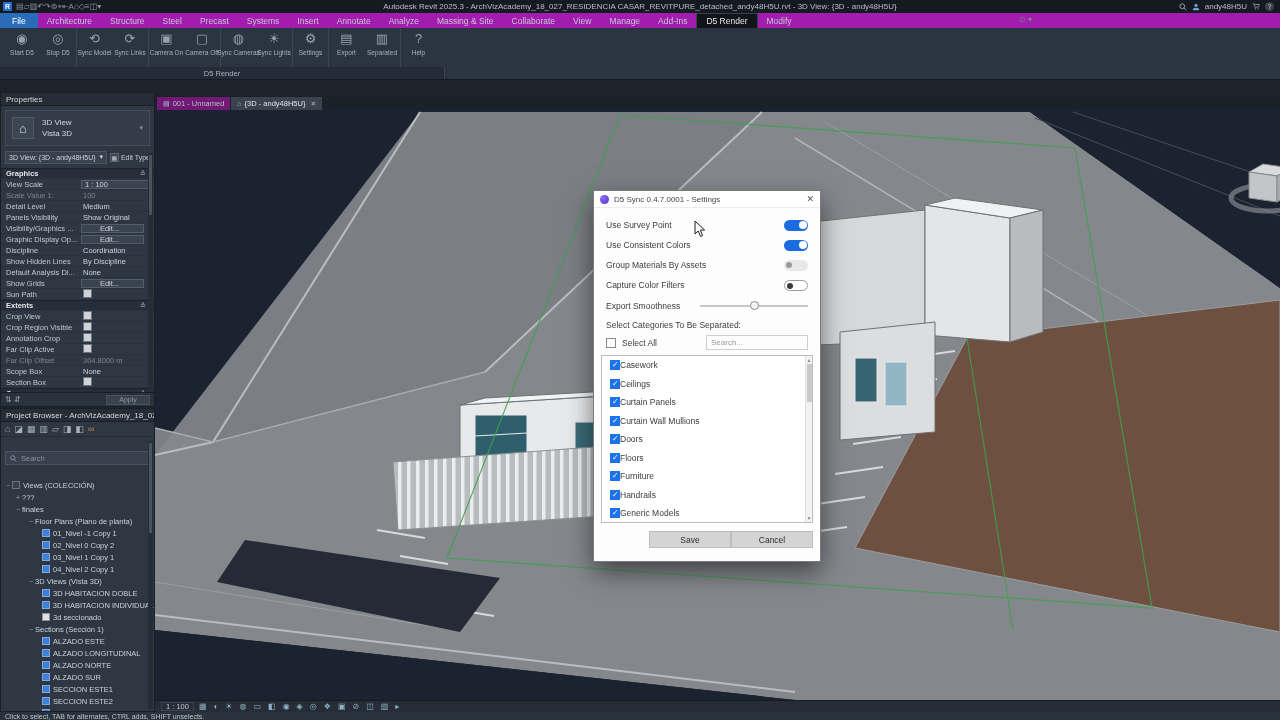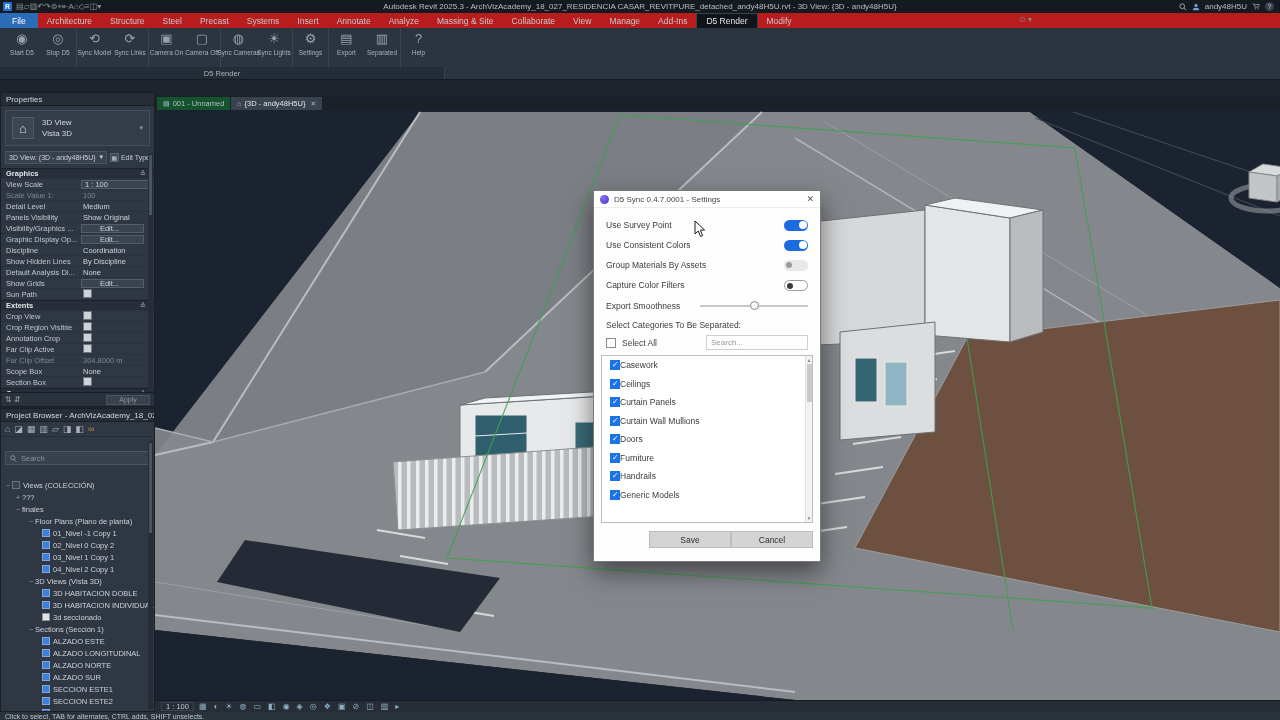--- a/index.html
+++ b/index.html
@@ -14,21 +14,21 @@
   .revit-logo { width:9px; height:9px; background:#1f6fd0; color:#fff; font-size:7px; font-weight:bold;
                 display:flex; align-items:center; justify-content:center; border-radius:1px; }
   .qat .g { color:#8d949e; font-size:8px; line-height:9px; }
   .tb-title { position:absolute; left:50%; transform:translateX(-50%); white-space:nowrap; color:#b8bec6; }
   .infocenter { position:absolute; right:6px; top:0; height:13px; display:flex; align-items:center; gap:5px; color:#9aa1aa; }
   .infocenter .u { color:#b8bec6; }
   .ic-circle { width:9px; height:9px; border-radius:50%; background:#3a424d; color:#cfd4da; font-size:7px;
                display:flex; align-items:center; justify-content:center; }
 
   
-  .ribbon-tabs { position:absolute; left:0; top:13px; width:1280px; height:15px; background:#b91c1c;
+  .ribbon-tabs { position:absolute; left:0; top:13px; width:1280px; height:15px; background:#a21caf;
                  display:flex; align-items:stretch; font-size:8.5px; color:#c3c9d1; }
   .rtab { padding:0 9px; display:flex; align-items:center; cursor:pointer; }
   .rtab.file { background:#2a6cb8; color:#fff; padding:0 12px; }
   .rtab.active-dark { background:#11151b; border:1px solid #3a424d; border-bottom:none; color:#e3e7ec; }
   .rtab-extra { margin-left:4px; color:#7d848e; display:flex; align-items:center; font-size:8px; }
 
   
   .ribbon { position:absolute; left:0; top:28px; width:1280px; height:52px; background:#2b3441; border-bottom:1px solid #161b22; }
   .rbn-buttons { display:flex; height:39px; padding-left:4px; }
   .rbtn { width:36px; display:flex; flex-direction:column; align-items:center; justify-content:flex-start;
@@ -89,21 +89,21 @@
   .trow .ticon.white { background:#dfe2e5; border:1px solid #8d949e; }
   .trow .ticon.views { background:#39414e; border:1px solid #6b7480; }
   .trow .ticon.none { visibility:hidden; width:0; margin-right:0; }
   .trow.d0 { padding-left:3px; } .trow.d1 { padding-left:13px; } .trow.d2 { padding-left:26px; } .trow.d3 { padding-left:33px; }
   .pb-scroll { position:absolute; right:1px; top:32px; width:5px; bottom:2px; background:#262d37; }
   .pb-scroll .thumb { position:absolute; top:2px; left:1px; width:3px; height:90px; background:#4a5360; }
 
   
   .viewtabs { position:absolute; left:155px; top:95px; width:1125px; height:15px; background:#1b2129;
               display:flex; align-items:flex-end; gap:1px; padding-left:2px; font-size:7.5px; color:#b6bcc4; }
-  .vtab { height:13px; display:flex; align-items:center; gap:3px; padding:0 6px; background:#14532d; }
+  .vtab { height:13px; display:flex; align-items:center; gap:3px; padding:0 6px; background:#701a75; }
   .vtab.active { background:#3a424e; color:#e0e4e9; }
   .vtab .vico { font-size:7px; color:#9fb3cc; }
   .vtab .vclose { font-size:7px; color:#aab1ba; margin-left:2px; }
 
   .viewport { position:absolute; left:155px; top:110px; width:1125px; height:590px; background:#1b2330; overflow:hidden; }
   .viewport svg { display:block; }
 
   .vcbar { position:absolute; left:155px; top:700px; width:1125px; height:12px; background:#262d37;
            display:flex; align-items:center; gap:5px; padding:0 6px; color:#9aa1aa; font-size:7.5px;
            border-top:1px solid #161b22; }
@@ -796,20 +796,24 @@
           <div class="cat-row">
             <span class="cb checked"></span>
             <span class="cl">Curtain Wall Mullions</span>
           </div>
 
           <div class="cat-row">
             <span class="cb checked"></span>
             <span class="cl">Doors</span>
           </div>
 
+          <div class="cat-row">
+            <span class="cb checked"></span>
+            <span class="cl">Floors</span>
+          </div>
 
           <div class="cat-row">
             <span class="cb checked"></span>
             <span class="cl">Furniture</span>
           </div>
 
           <div class="cat-row">
             <span class="cb checked"></span>
             <span class="cl">Handrails</span>
           </div>

